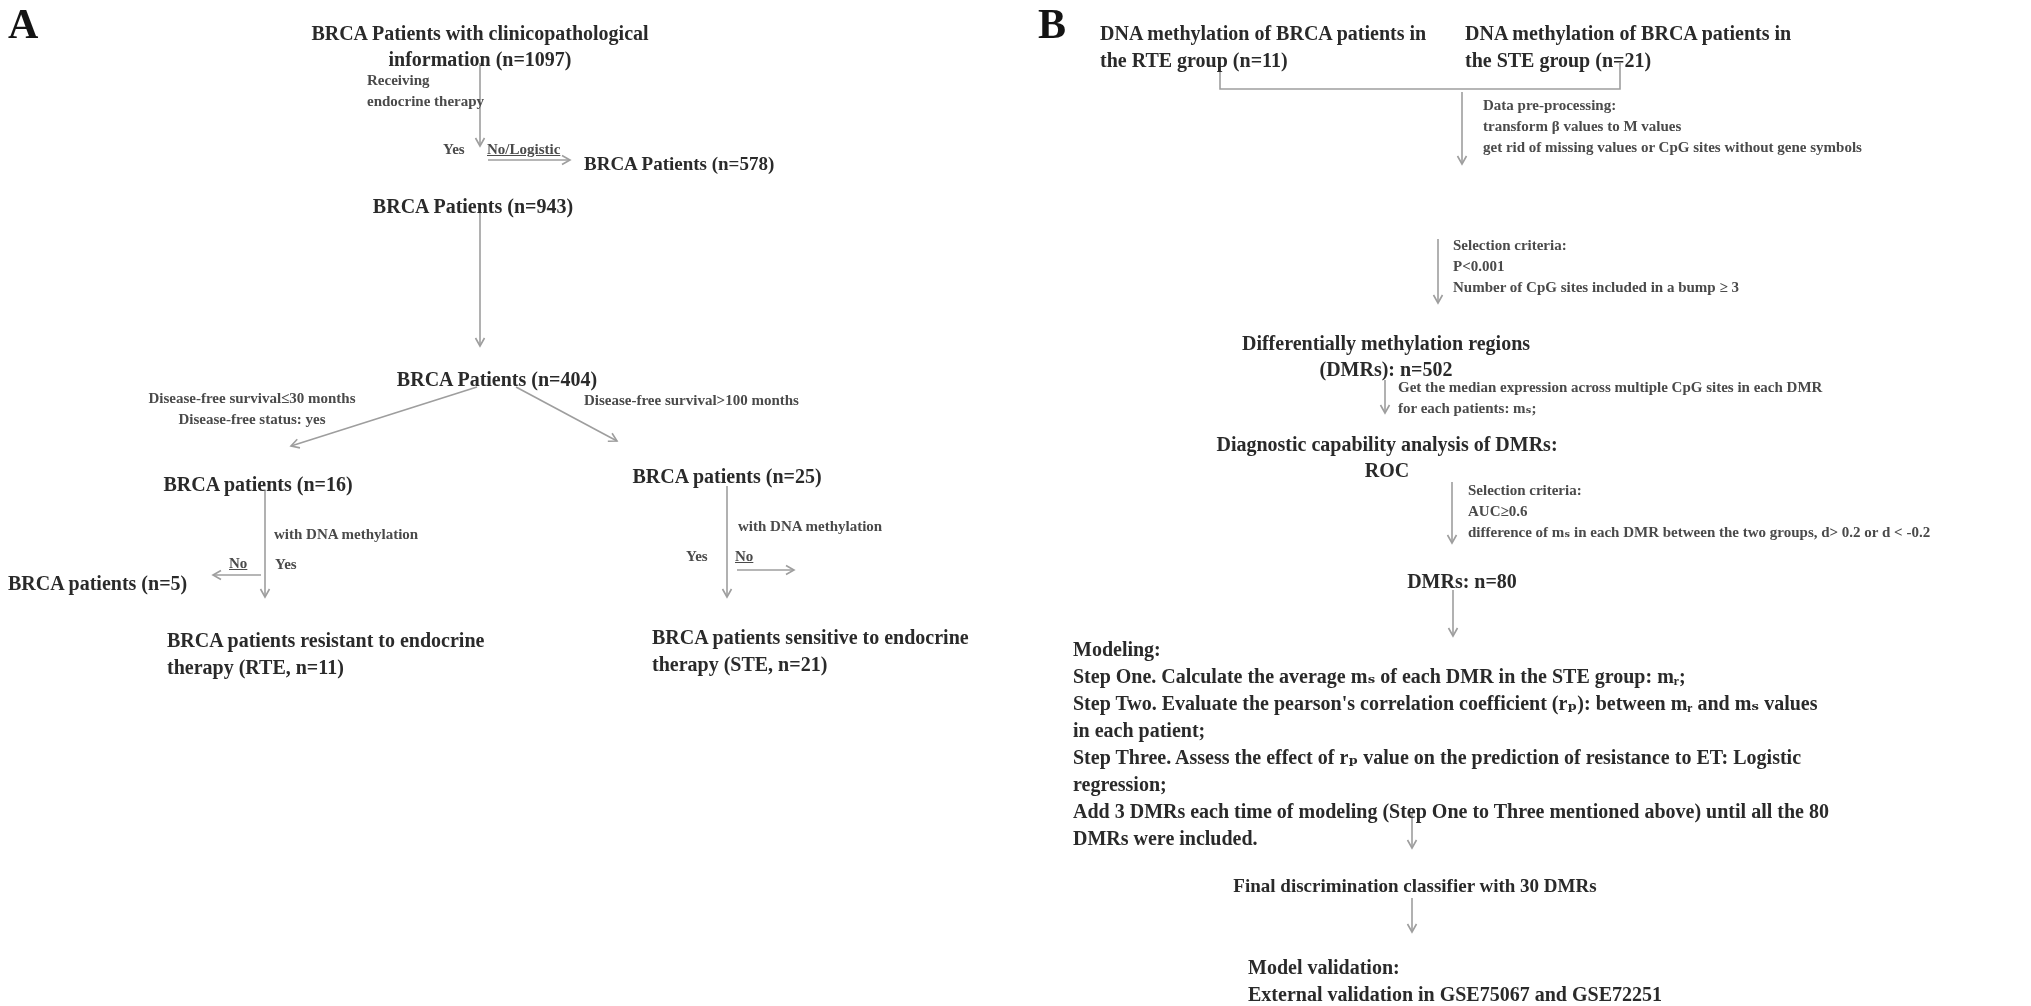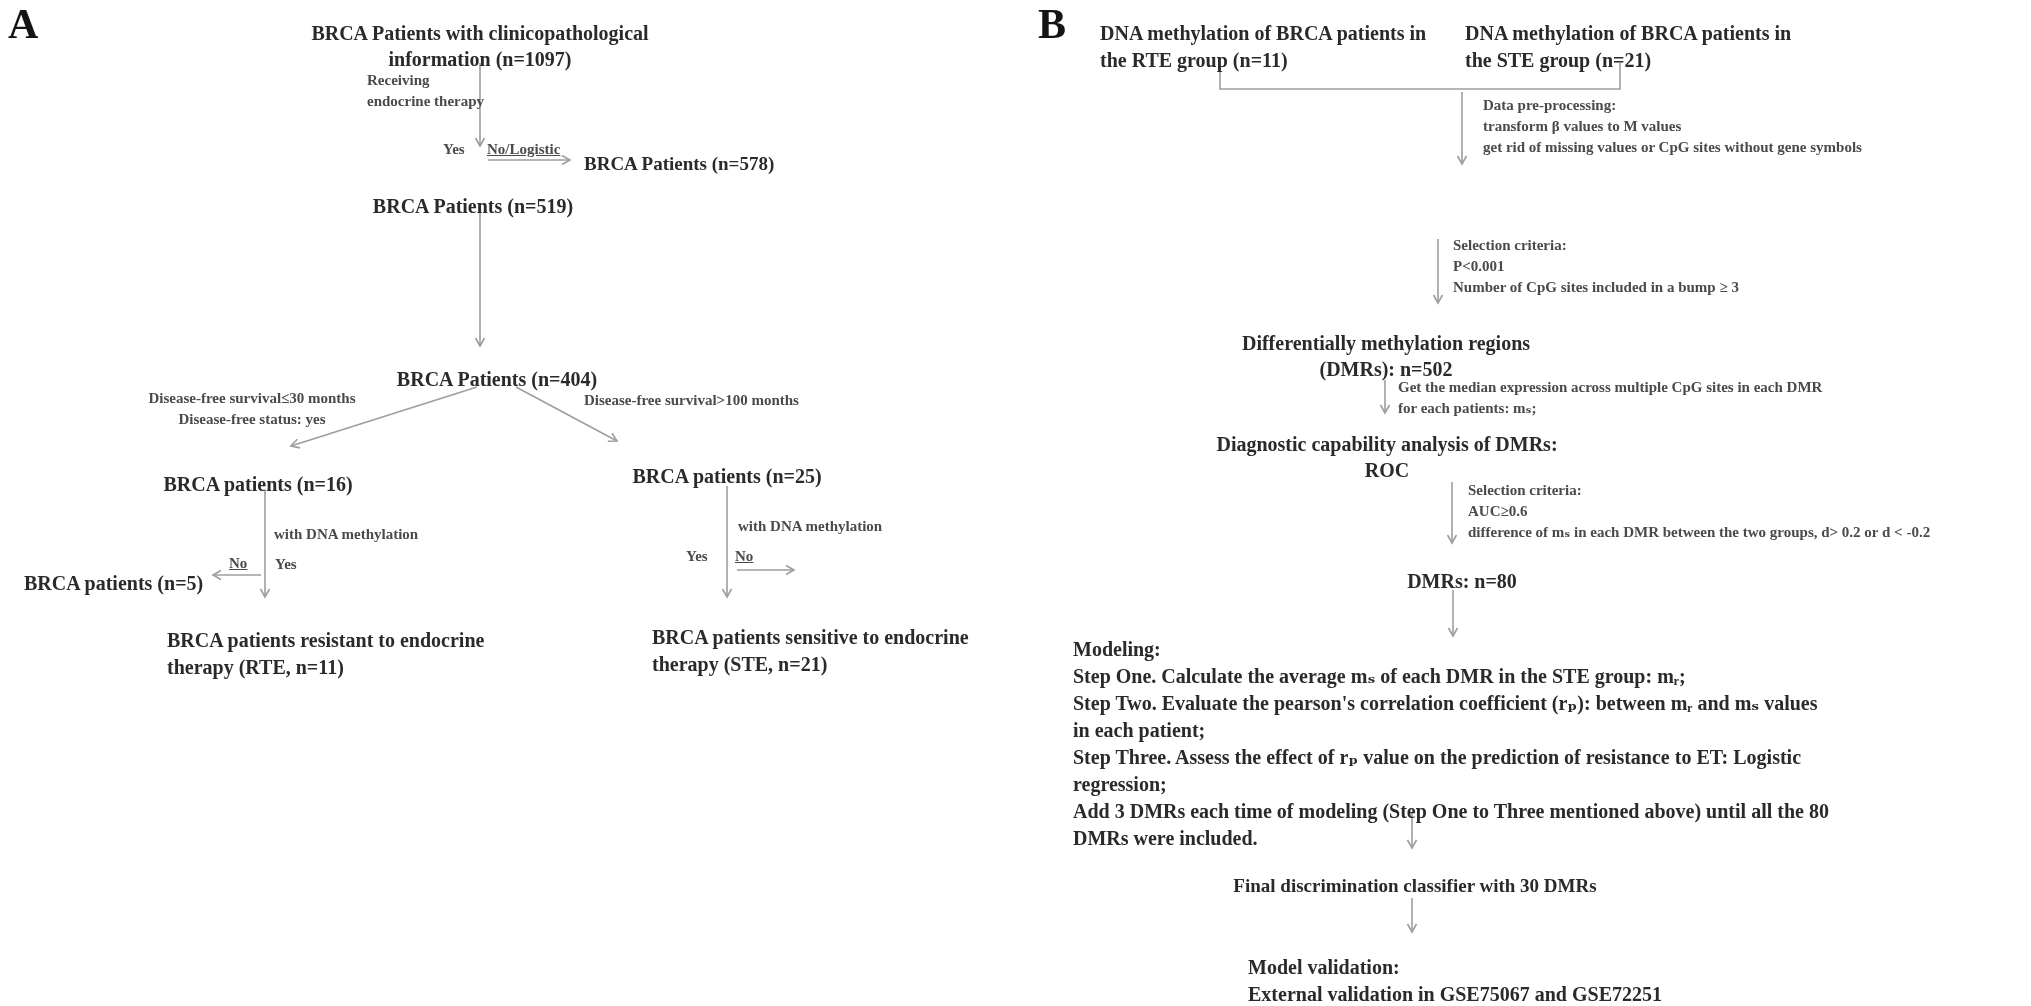--- a/index.html
+++ b/index.html
@@ -71,39 +71,39 @@
 
   <div class="ann" style="left:367px;top:70px">Receiving
 endocrine therapy</div>
 
   <div class="ann" style="left:443px;top:139px">Yes</div>
 
   <div class="ann u" style="left:487px;top:139px">No/Logistic</div>
 
   <div class="node small" style="left:584px;top:139px">BRCA Patients (n=578)</div>
 
-  <div class="node ctr" style="left:473px;top:181px">BRCA Patients (n=519)</div>
+  <div class="node ctr" style="left:473px;top:181px">BRCA Patients (n=943)</div>
 
 
   <div class="node ctr" style="left:497px;top:354px">BRCA Patients (n=404)</div>
 
   <div class="ann ctr" style="left:252px;top:388px">Disease-free survival≤30 months
 Disease-free status: yes</div>
 
   <div class="ann" style="left:584px;top:390px">Disease-free survival&gt;100 months</div>
 
   <div class="node ctr" style="left:258px;top:459px">BRCA patients (n=16)</div>
 
   <div class="ann" style="left:274px;top:524px">with DNA methylation</div>
 
   <div class="ann u" style="left:229px;top:553px">No</div>
 
   <div class="ann" style="left:275px;top:554px">Yes</div>
 
-  <div class="node" style="left:24px;top:558px">BRCA patients (n=5)</div>
+  <div class="node" style="left:8px;top:558px">BRCA patients (n=5)</div>
 
   <div class="node lh27" style="left:167px;top:615px">BRCA patients resistant to endocrine
 therapy (RTE, n=11)</div>
 
   <div class="node ctr" style="left:727px;top:451px">BRCA patients (n=25)</div>
 
   <div class="ann" style="left:738px;top:516px">with DNA methylation</div>
 
   <div class="ann" style="left:686px;top:546px">Yes</div>
 

